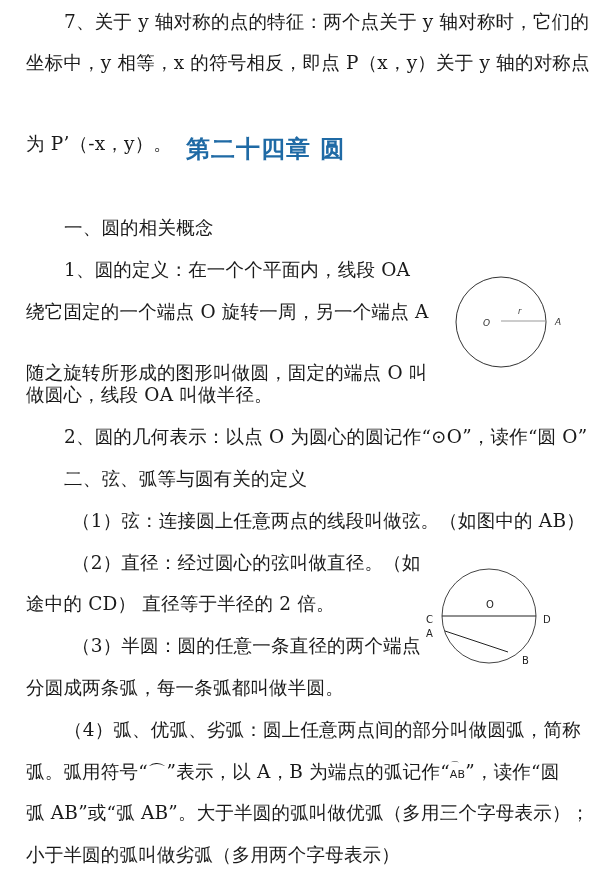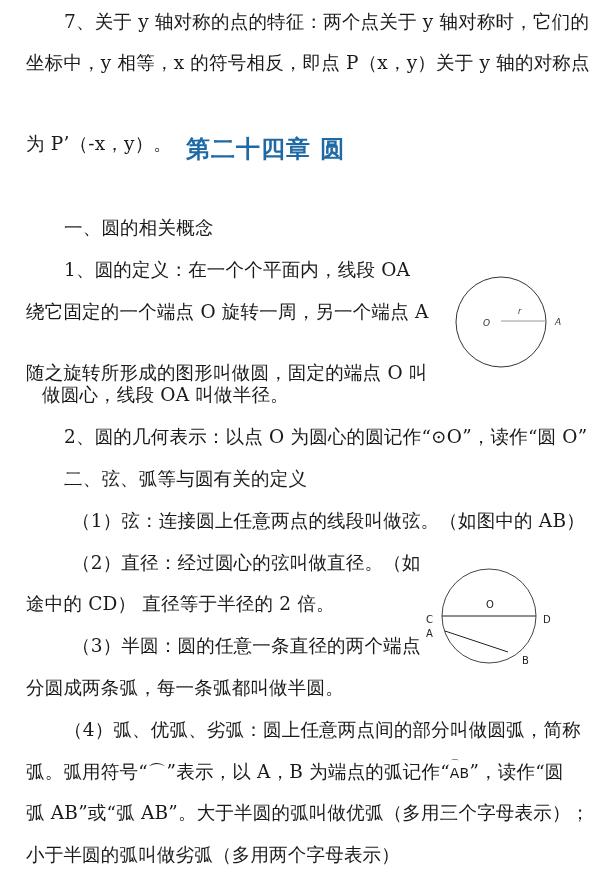--- a/index.html
+++ b/index.html
@@ -15,42 +15,42 @@
   }
   .ind { left: 64px; }
   b, .b { font-weight: normal; }
   .heading {
     position: absolute; left: 186px; top: 133px;
     font-size: 24px; font-weight: bold; color: #1f6aa5;
     font-family: "DejaVu Sans", "Liberation Sans", sans-serif;
     letter-spacing: 1px;
   }
   .fig { position: absolute; }
-  .arcab { position: relative; display: inline-block; font-size: 14px; font-family: "DejaVu Sans", sans-serif; }
+  .arcab { position: relative; display: inline-block; font-size: 11px; font-family: "DejaVu Sans", sans-serif; }
   .arcab::before { content: "⌒"; position: absolute; top: -9px; left: 0; font-size: 10px; }
 </style>
 </head>
 <body>
 
 <div class="line ind" style="top:10px;">
   <b>7、关于 y 轴对称的点的特征：</b><span>两个点关于 y 轴对称时，它们的</span>
 </div>
 <div class="line" style="top:51px;">坐标中，y 相等，x 的符号相反，即点 P（x，y）关于 y 轴的对称点</div>
 <div class="line" style="top:92px;margin-top:40px;">为 P’（-x，y）。</div>
 
 <div class="heading">第二十四章  圆</div>
 
 <div class="line ind b" style="top:216px;text-align:center;">一、圆的相关概念</div>
 
 <div class="line ind" style="top:258px;">
   <b>1、圆的定义：</b><span>在一个个平面内，线段 OA</span>
 </div>
 <div class="line" style="top:300px;">绕它固定的一个端点 O 旋转一周，另一个端点 A</div>
 <div class="line" style="top:341px;margin-top:20px;">随之旋转所形成的图形叫做圆，固定的端点 O 叫</div>
-<div class="line" style="top:383px;margin-left:16px;">
+<div class="line" style="top:383px;">
   <span>做</span><b>圆心</b><span>，线段 OA 叫做</span><b>半径</b><span>。</span>
 </div>
 
 <svg class="fig" style="left:430px;top:268px;" width="150" height="110">
   <circle cx="71" cy="54" r="45" fill="none" stroke="#333" stroke-width="1"></circle>
   <line x1="71" y1="53" x2="116" y2="53" stroke="#999" stroke-width="1"></line>
   <text x="53" y="58" font-size="9" font-style="italic" fill="#333" font-family="DejaVu Sans, sans-serif">O</text>
   <text x="88" y="46" font-size="8" font-style="italic" fill="#333" font-family="DejaVu Sans, sans-serif">r</text>
   <text x="125" y="57" font-size="9" font-style="italic" fill="#333" font-family="DejaVu Sans, sans-serif">A</text>
 </svg>

